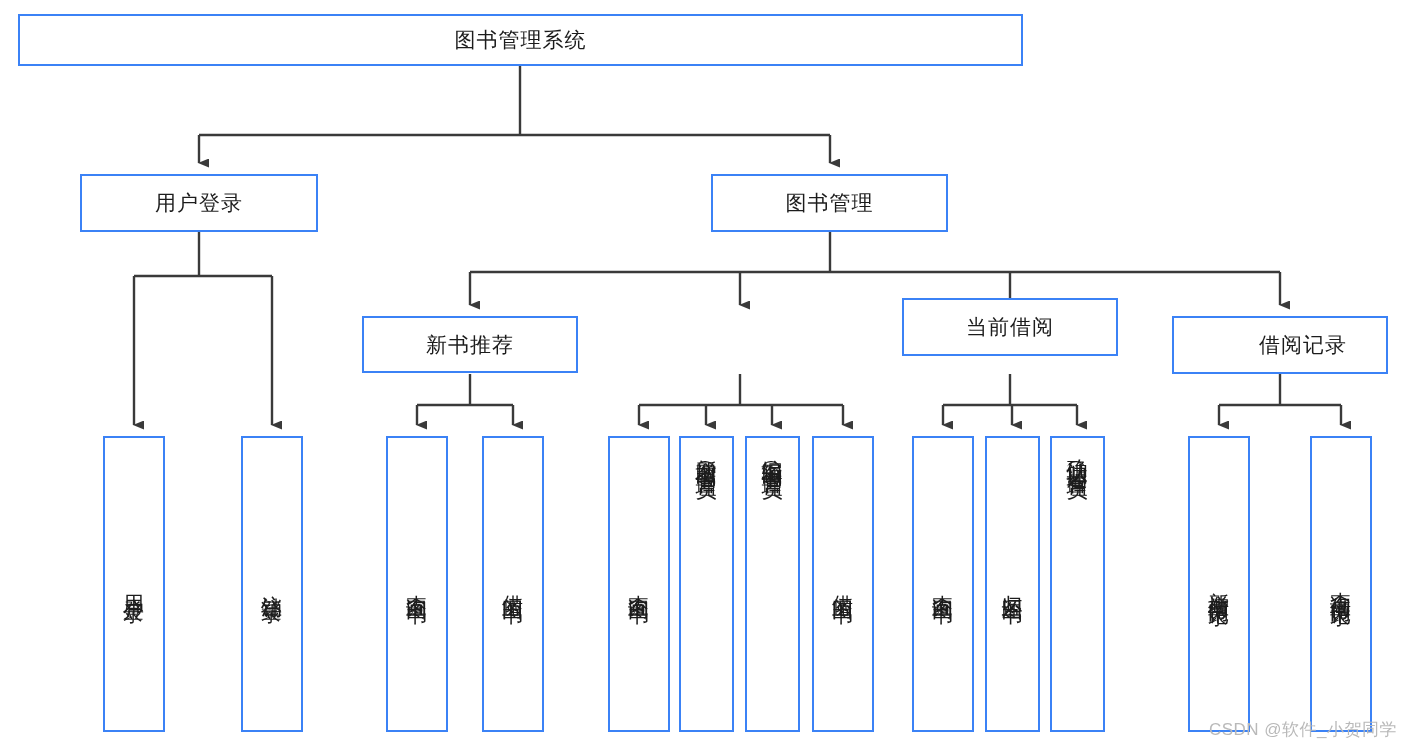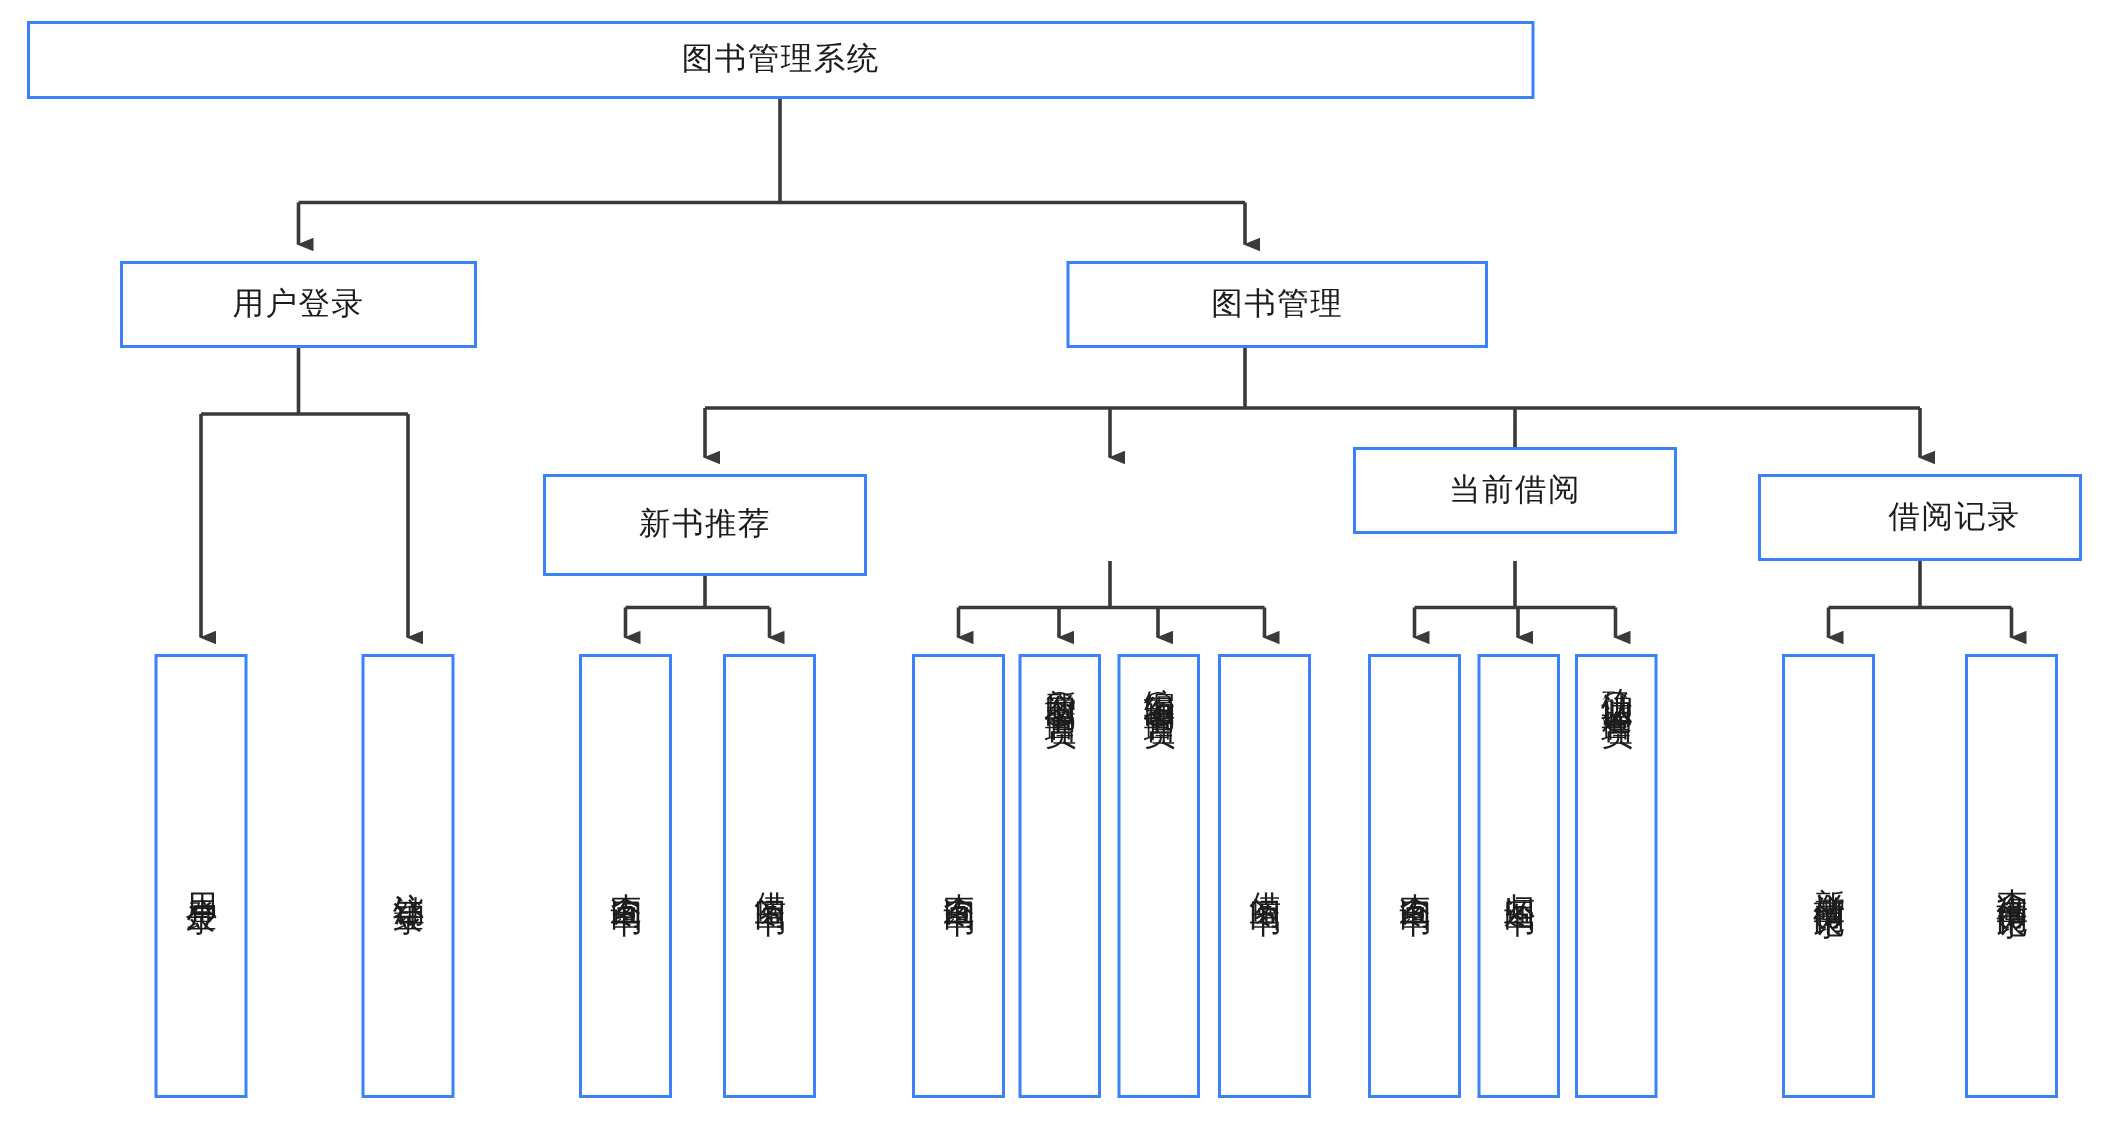--- a/index.html
+++ b/index.html
@@ -133,25 +133,25 @@
     </g>
   </svg>
 
   <div class="node-box" id="node-root" style="left: 18px; top: 14px; width: 1005px; height: 52px;">
     <span class="node-label-h">图书管理系统</span>
   </div>
 
   <div class="node-box" id="node-l2-0" style="left: 80px; top: 174px; width: 238px; height: 58px;">
     <span class="node-label-h">用户登录</span>
   </div>
-  <div class="node-box" id="node-l2-1" style="left: 711px; top: 174px; width: 281px; height: 58px;">
+  <div class="node-box" id="node-l2-1" style="left: 711px; top: 174px; width: 237px; height: 58px;">
     <span class="node-label-h">图书管理</span>
   </div>
 
-  <div class="node-box" id="node-l3-0" style="left: 362px; top: 316px; width: 216px; height: 68px;">
+  <div class="node-box" id="node-l3-0" style="left: 362px; top: 316px; width: 216px; height: 57px;">
     <span class="node-label-h">新书推荐</span>
   </div>
   <div class="node-box" id="node-l3-2" style="left: 902px; top: 298px; width: 216px; height: 58px;">
     <span class="node-label-h">当前借阅</span>
   </div>
   <div class="node-box" id="node-l3-3" style="left: 1172px; top: 316px; width: 216px; height: 58px; padding-left: 46px;">
     <span class="node-label-h">借阅记录</span>
   </div>
 
   <div class="node-box leaf-box centered" id="leaf-0" style="left: 103px; top: 436px; width: 62px; height: 296px;">
@@ -187,13 +187,14 @@
   <div class="node-box leaf-box" id="leaf-10" style="left: 1050px; top: 436px; width: 55px; height: 296px;">
     <span class="node-label-v">确认归还（管理员）</span>
   </div>
   <div class="node-box leaf-box centered" id="leaf-11" style="left: 1188px; top: 436px; width: 62px; height: 296px;">
     <span class="node-label-v">新增借阅记录</span>
   </div>
   <div class="node-box leaf-box centered" id="leaf-12" style="left: 1310px; top: 436px; width: 62px; height: 296px;">
     <span class="node-label-v">查询借阅记录</span>
   </div>
 
+  <div id="watermark">CSDN @软件_小贺同学</div>
 </div>
 
 </body></html>

